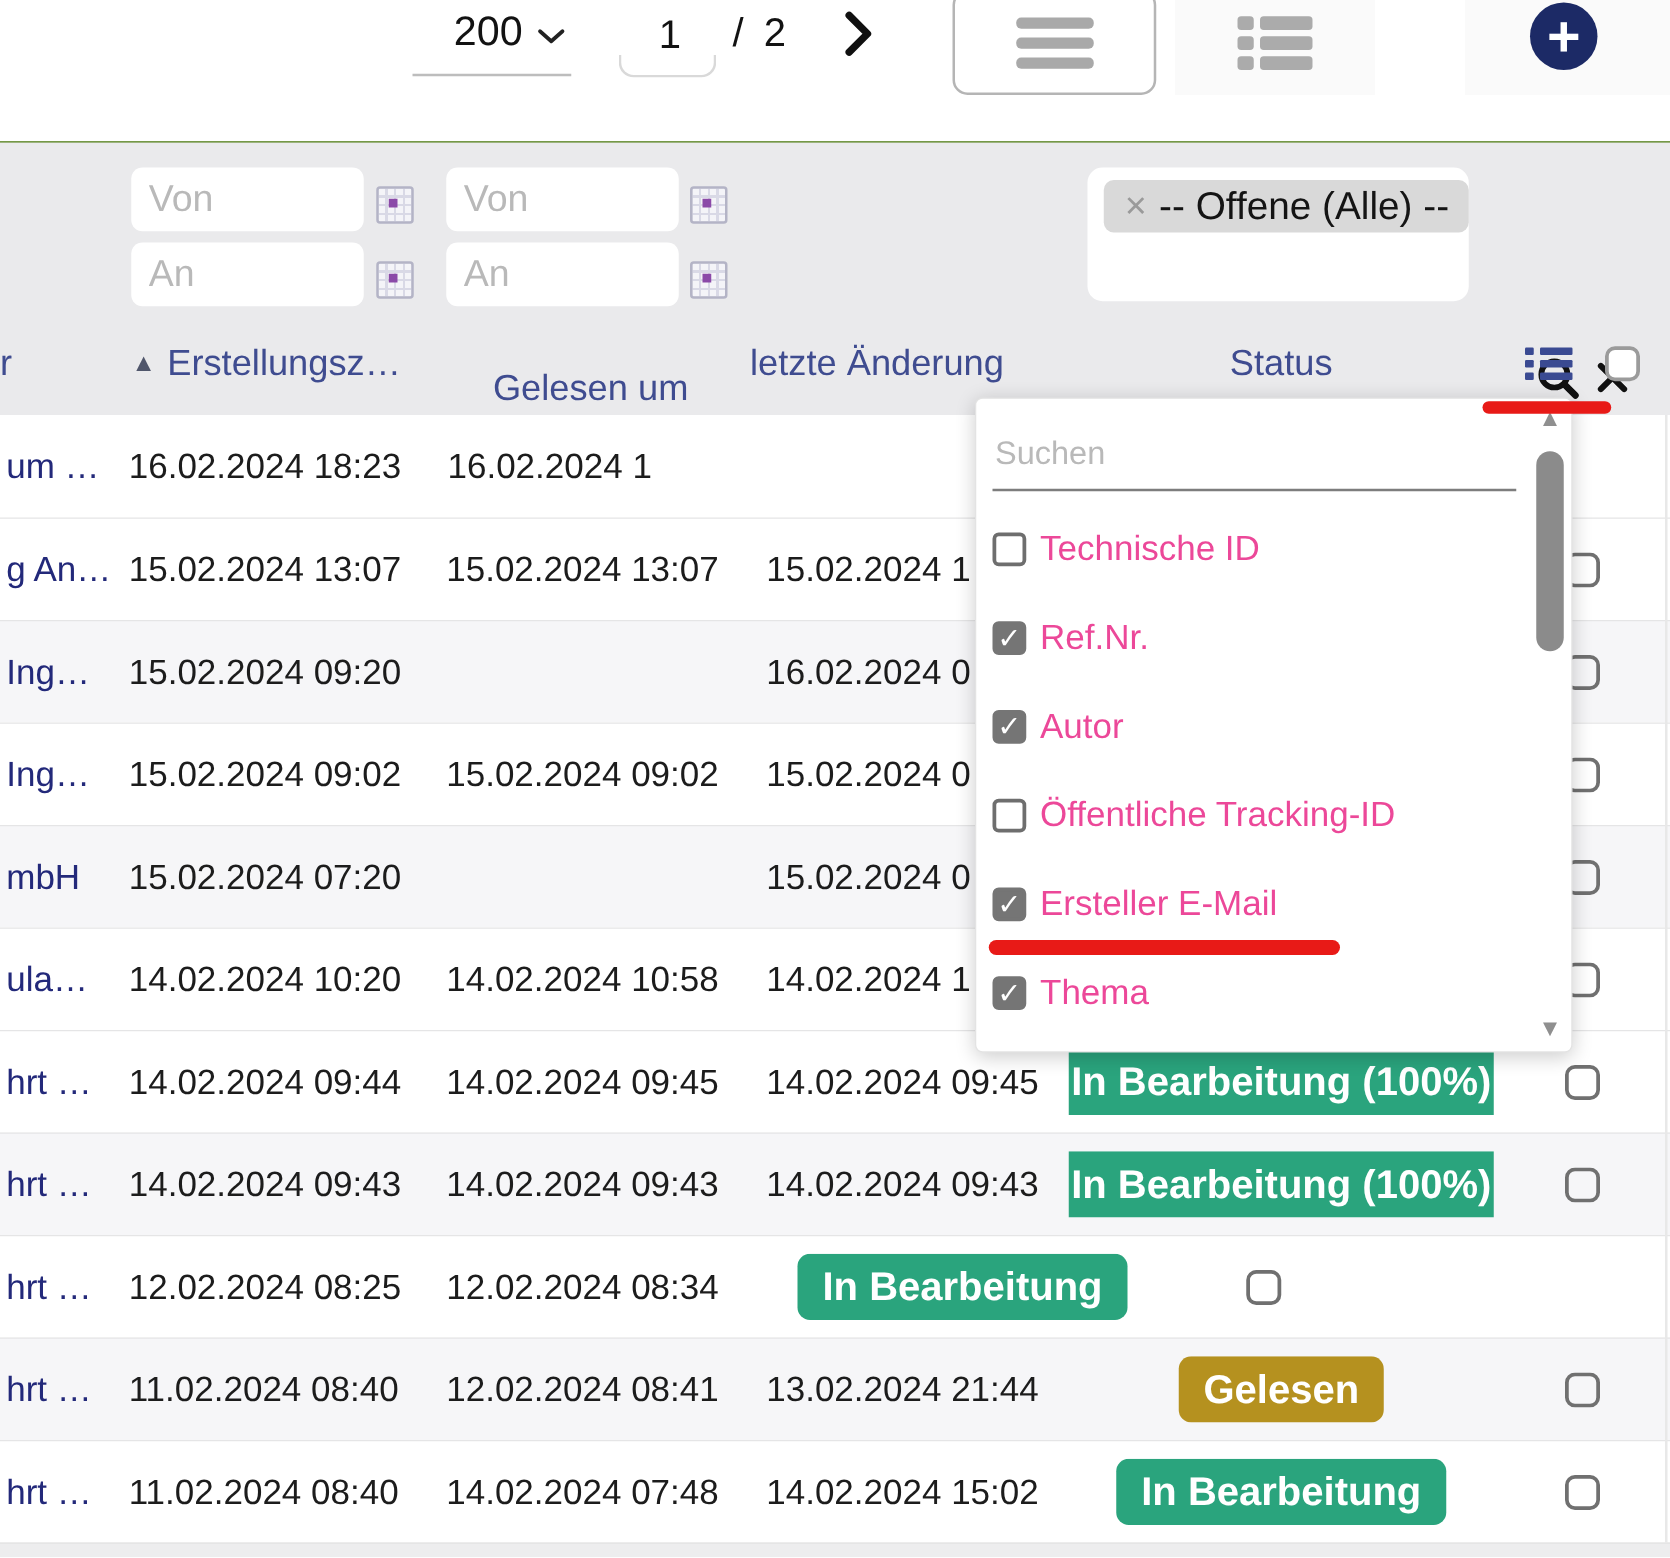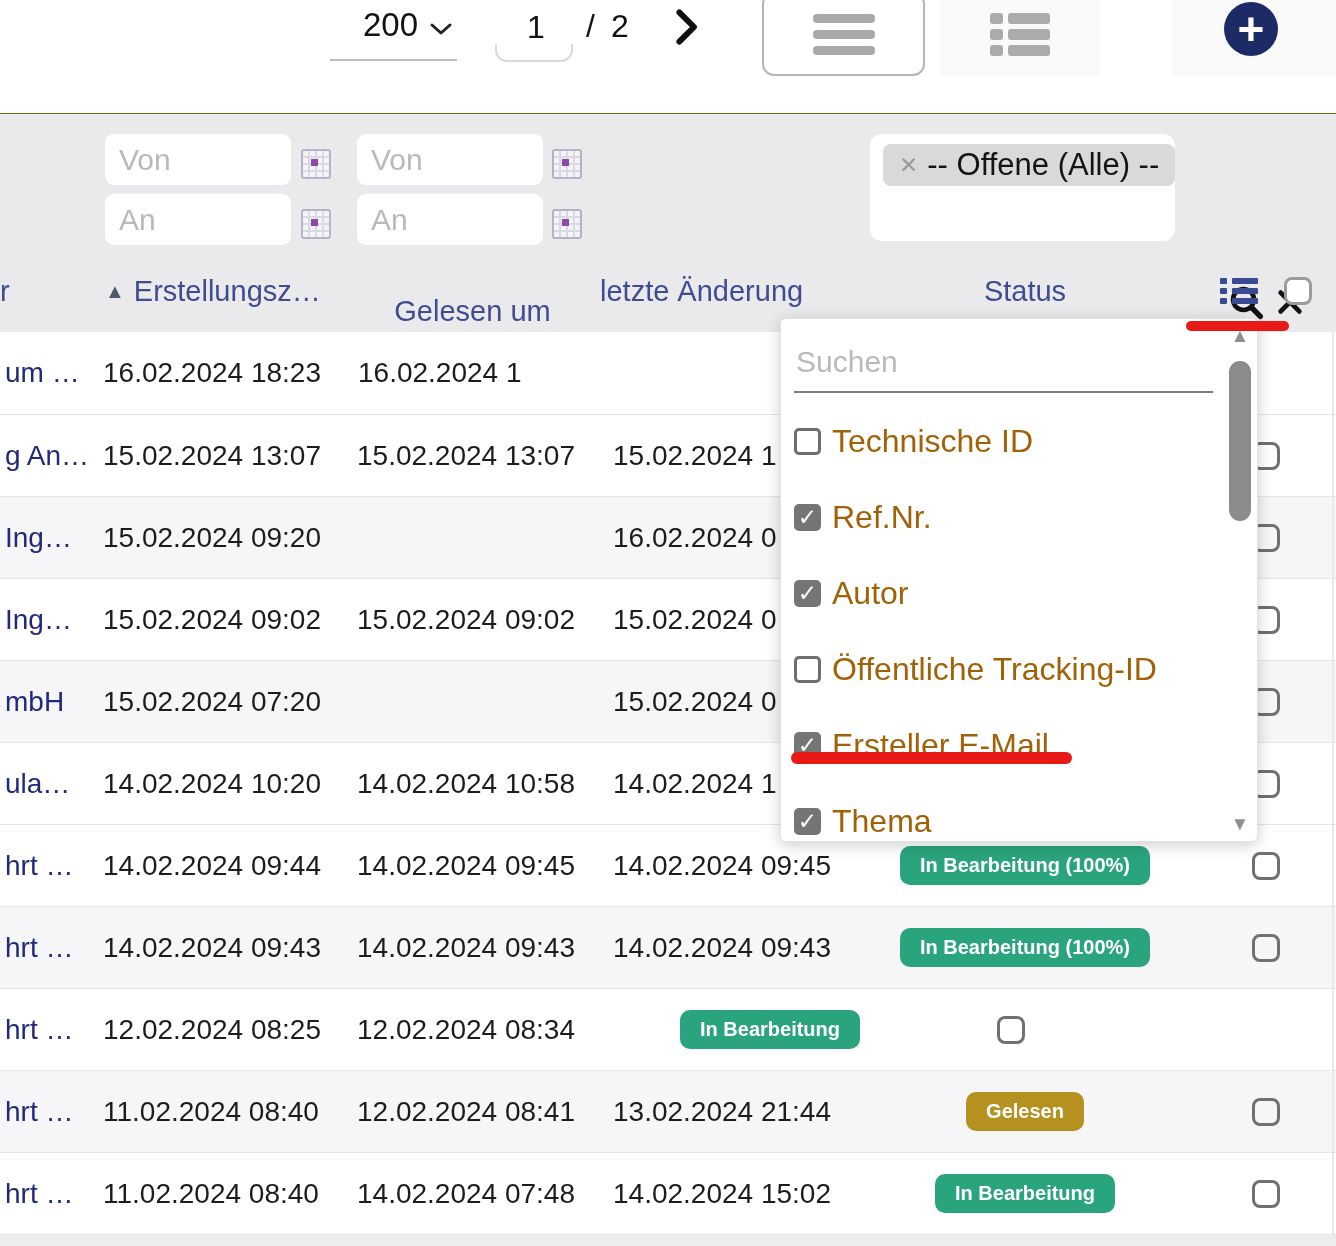--- a/index.html
+++ b/index.html
@@ -57,38 +57,38 @@
   .row{display:flex;align-items:center;height:82px;background:#fff;box-sizing:border-box;}
   .row + .row{border-top:1px solid #e5e5e6;}
   .row.shaded{background:#f6f6f8;}
   .c{font-size:28px;color:#1c1c1c;white-space:nowrap;overflow:hidden;}
   .c1{width:95px;padding-left:5px;box-sizing:border-box;color:#23297a;cursor:pointer;}
   .c2{width:250px;padding-left:8px;box-sizing:border-box;}
   .c3{width:255px;padding-left:12px;box-sizing:border-box;}
   .c4{width:255px;padding-left:13px;box-sizing:border-box;}
   .c5{width:340px;display:flex;justify-content:center;}
   .c6{width:141px;display:flex;justify-content:center;}
-  .badge{color:#fff;font-weight:bold;font-size:20px;padding:8px 20px;border-radius:10px;white-space:nowrap;}
+  .badge{color:#fff;font-weight:bold;font-size:32px;padding:8px 20px;border-radius:10px;white-space:nowrap;}
   .badge:empty{display:none;}
   .badge[data-status="teal"]{background:#2aa47d;}
   .badge[data-status="gold"]{background:#b5911f;}
   .rowcb{width:28px;height:28px;border:3px solid #707070;border-radius:8px;box-sizing:border-box;cursor:pointer;background:transparent;}
   .vline{position:absolute;left:1332px;top:332px;width:2px;height:902px;background:#e8e8e8;}
   .footstrip{position:absolute;left:0;top:1234px;width:1336px;height:12px;background:#ededee;border-top:1px solid #e2e2e2;box-sizing:border-box;}
 
   
   .panel{position:absolute;left:780px;top:318px;width:478px;height:524px;background:#fff;border-radius:6px;box-shadow:0 3px 16px rgba(0,0,0,0.20);border:1px solid #e3e3e3;box-sizing:border-box;z-index:20;}
-  .panel .search{position:absolute;left:13px;top:14px;width:415px;height:56px;border:none;border-bottom:2px solid #7d7d7d;outline:none;font-size:30px;color:#333;font-family:inherit;background:transparent;}
+  .panel .search{position:absolute;left:13px;top:14px;width:415px;height:56px;border:none;border-bottom:2px solid #7d7d7d;outline:none;font-size:26px;color:#333;font-family:inherit;background:transparent;}
   .panel .search::placeholder{color:#b9b9b9;}
   .pitems{position:absolute;left:13px;top:104px;display:flex;flex-direction:column;gap:39px;}
   .pitem{display:flex;align-items:center;gap:11px;cursor:pointer;}
   .pcb{width:27px;height:27px;border:3px solid #6e6e6e;border-radius:5px;box-sizing:border-box;display:flex;justify-content:center;align-items:center;flex:none;}
   .pcb[data-checked="true"]{background:#757575;border-color:#757575;}
   .pcb[data-checked="true"]::after{content:"✓";color:#fff;font-size:23px;font-weight:bold;line-height:1;}
-  .plabel{font-size:32px;color:#a16207;white-space:nowrap;}
+  .plabel{font-size:28px;color:#ec4899;white-space:nowrap;}
   .ptrack{position:absolute;right:4px;top:6px;bottom:6px;width:26px;}
   .parrow{position:absolute;left:0;width:26px;text-align:center;color:#8f8f8f;font-size:19px;cursor:pointer;}
   .parrow.up{top:0;}
   .parrow.down{bottom:0;}
   .pthumb{position:absolute;left:2px;top:36px;width:22px;height:160px;background:#8b8b8b;border-radius:11px;cursor:pointer;}
 
   
   .redbar{position:absolute;background:#e81a17;border-radius:6px;z-index:30;}
   .redbar.b1{left:1186px;top:321px;width:103px;height:10px;}
   .redbar.b2{left:791px;top:752px;width:281px;height:12px;}

